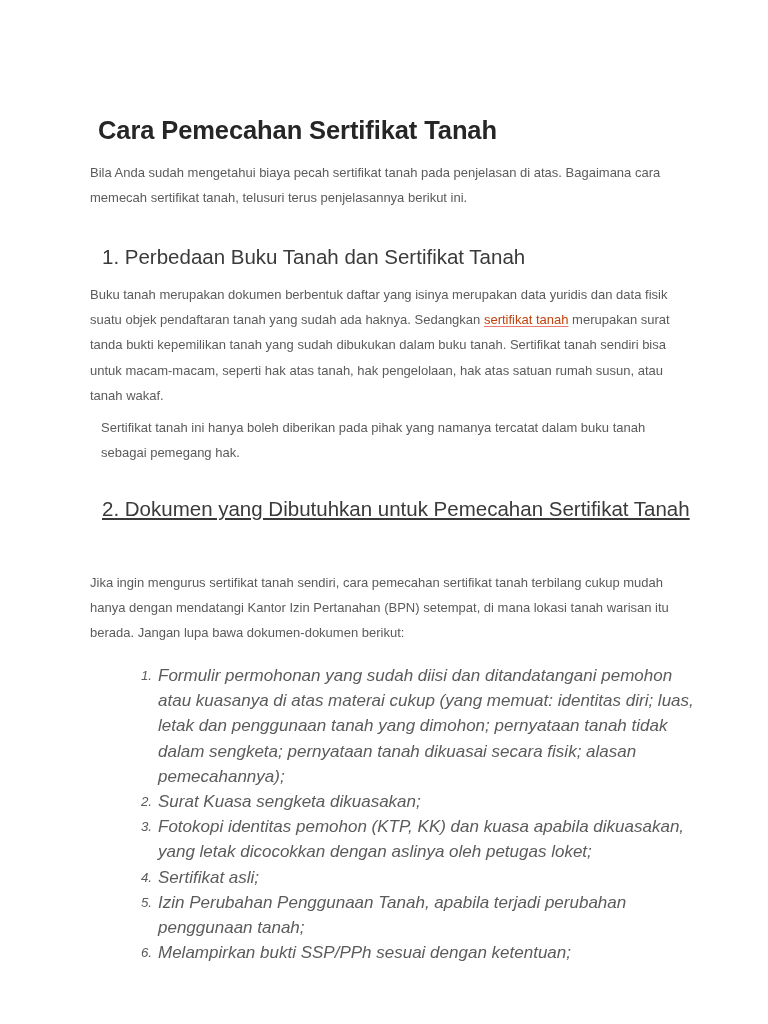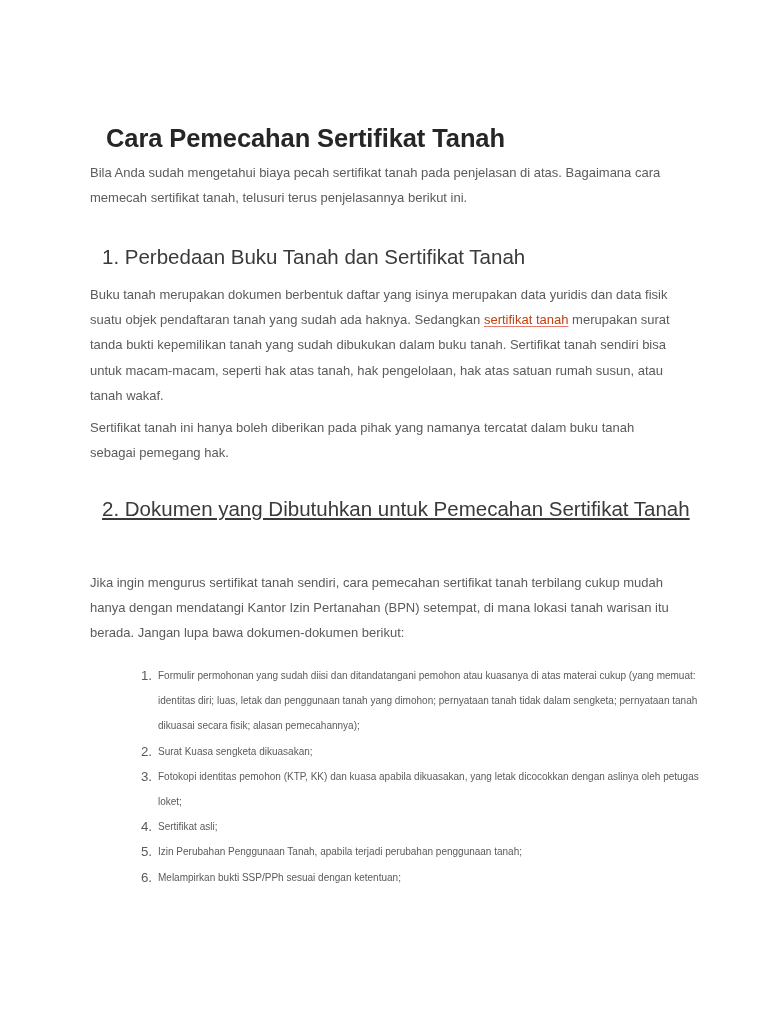--- a/index.html
+++ b/index.html
@@ -29,21 +29,21 @@
     left: 90px;
     top: 0;
     width: 590px;
   }
 
   .doc-title {
     font-size: 25.5px;
     font-weight: bold;
     color: #262626;
     letter-spacing: -0.1px;
-    margin: 16px;
+    margin: 8px;
     padding: 0;
     position: absolute;
     top: 107px;
     left: 0;
     width: 600px;
     line-height: 1.2;
     white-space: nowrap;
   }
 
   .para {
@@ -52,21 +52,21 @@
     line-height: 25.2px;
     margin: 0;
     padding: 0;
     text-align: left;
     position: absolute;
     left: 0;
   }
 
   .para-1 { top: 160px; width: 588px; }
   .para-2 { top: 282px; width: 590px; }
-  .para-3 { top: 415px; width: 588px; }
+  .para-3 { top: 415px; width: 588px; margin-left: 11px; }
   .para-4 { top: 570px; width: 588px; }
 
   .doc-h2 {
     font-size: 20.5px;
     font-weight: normal;
     color: #3a3a3a;
     line-height: 33px;
     margin: 12px;
     padding: 0;
     position: absolute;
@@ -81,27 +81,28 @@
     left: 22px;
     top: 663px;
     width: 568px;
     margin: 0;
     padding: 0 0 0 24px;
     list-style: none;
     counter-reset: doclist;
   }
 
   .doc-list li {
-    font-size: 10px;
+    font-size: 17px;
     color: #5b5b5b;
     line-height: 25.2px;
     position: relative;
     padding-left: 22px;
     margin: 0 0 0 0;
     counter-increment: doclist;
+    font-style: italic;
   }
 
   .doc-list li::before {
     content: counter(doclist) ".";
     position: absolute;
     left: 0;
     top: 0;
     width: 16px;
     text-align: right;
     color: #5b5b5b;

